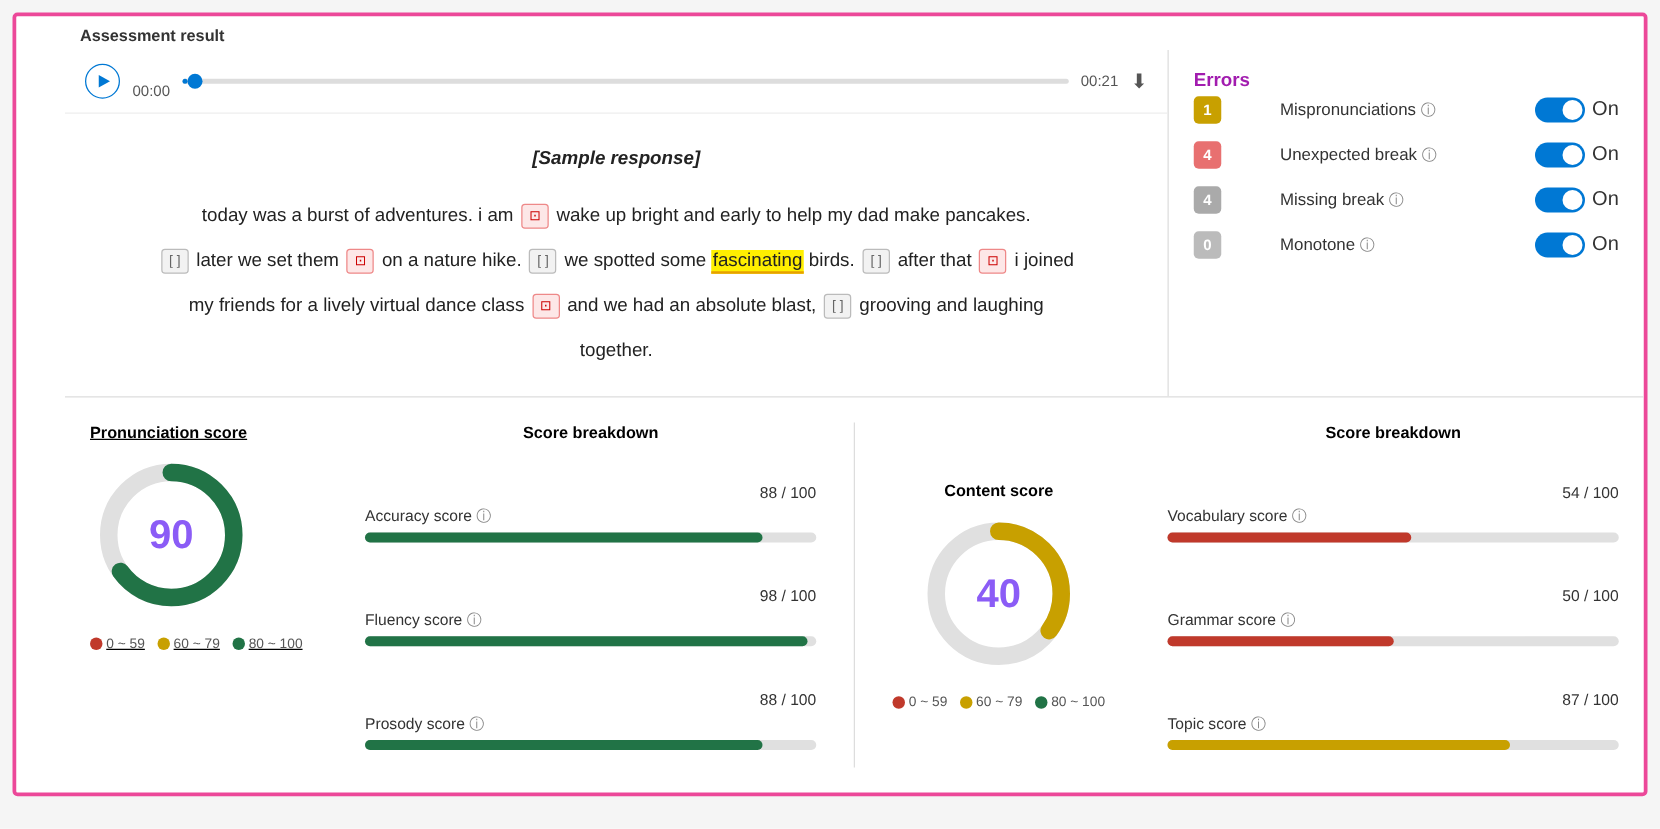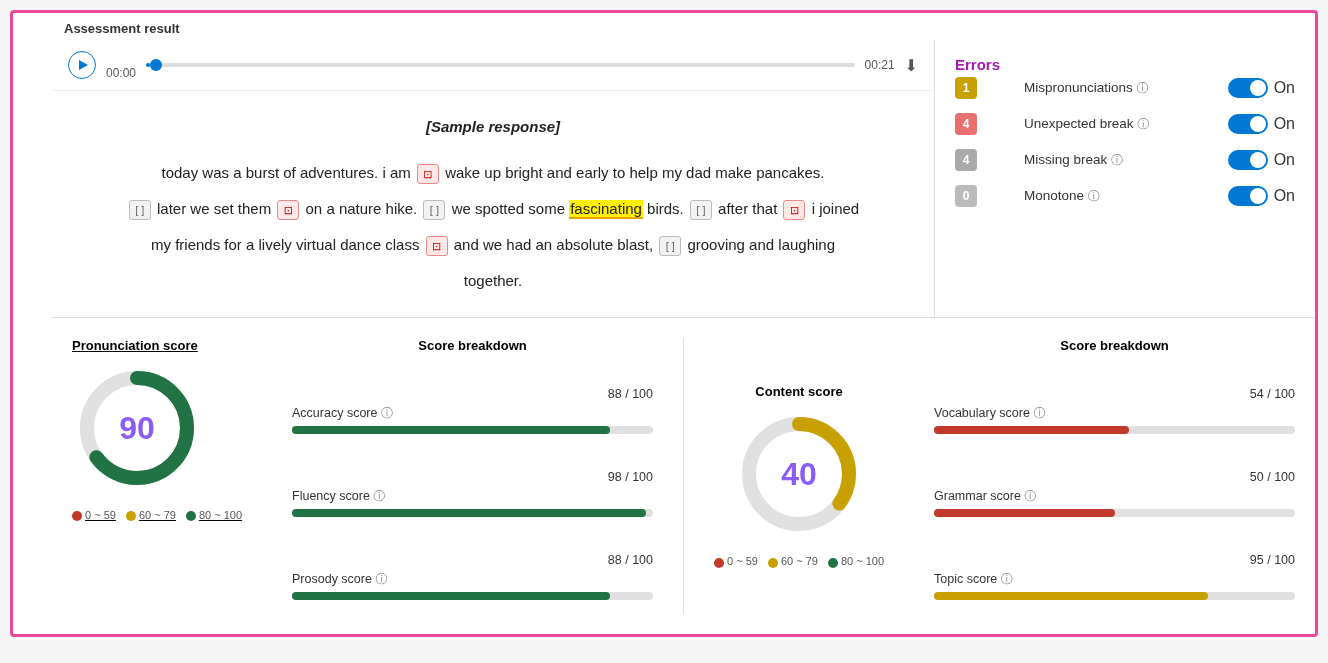--- a/index.html
+++ b/index.html
@@ -265,21 +265,21 @@
           <span class="breakdown-label">Grammar score <span class="info-icon">ⓘ</span></span>
           <span class="breakdown-value">50 / 100</span>
         </div>
         <div class="bar-track">
           <div class="bar-fill bar-fill-red" style="width:50%"></div>
         </div>
       </div>
       <div class="breakdown-row">
         <div class="breakdown-label-row">
           <span class="breakdown-label">Topic score <span class="info-icon">ⓘ</span></span>
-          <span class="breakdown-value">95 / 100</span>
+          <span class="breakdown-value">87 / 100</span>
         </div>
         <div class="bar-track">
           <div class="bar-fill bar-fill-yellow" style="width:76%"></div>
         </div>
       </div>
     </div>
   </div>
 </div>
 
 </body></html>

